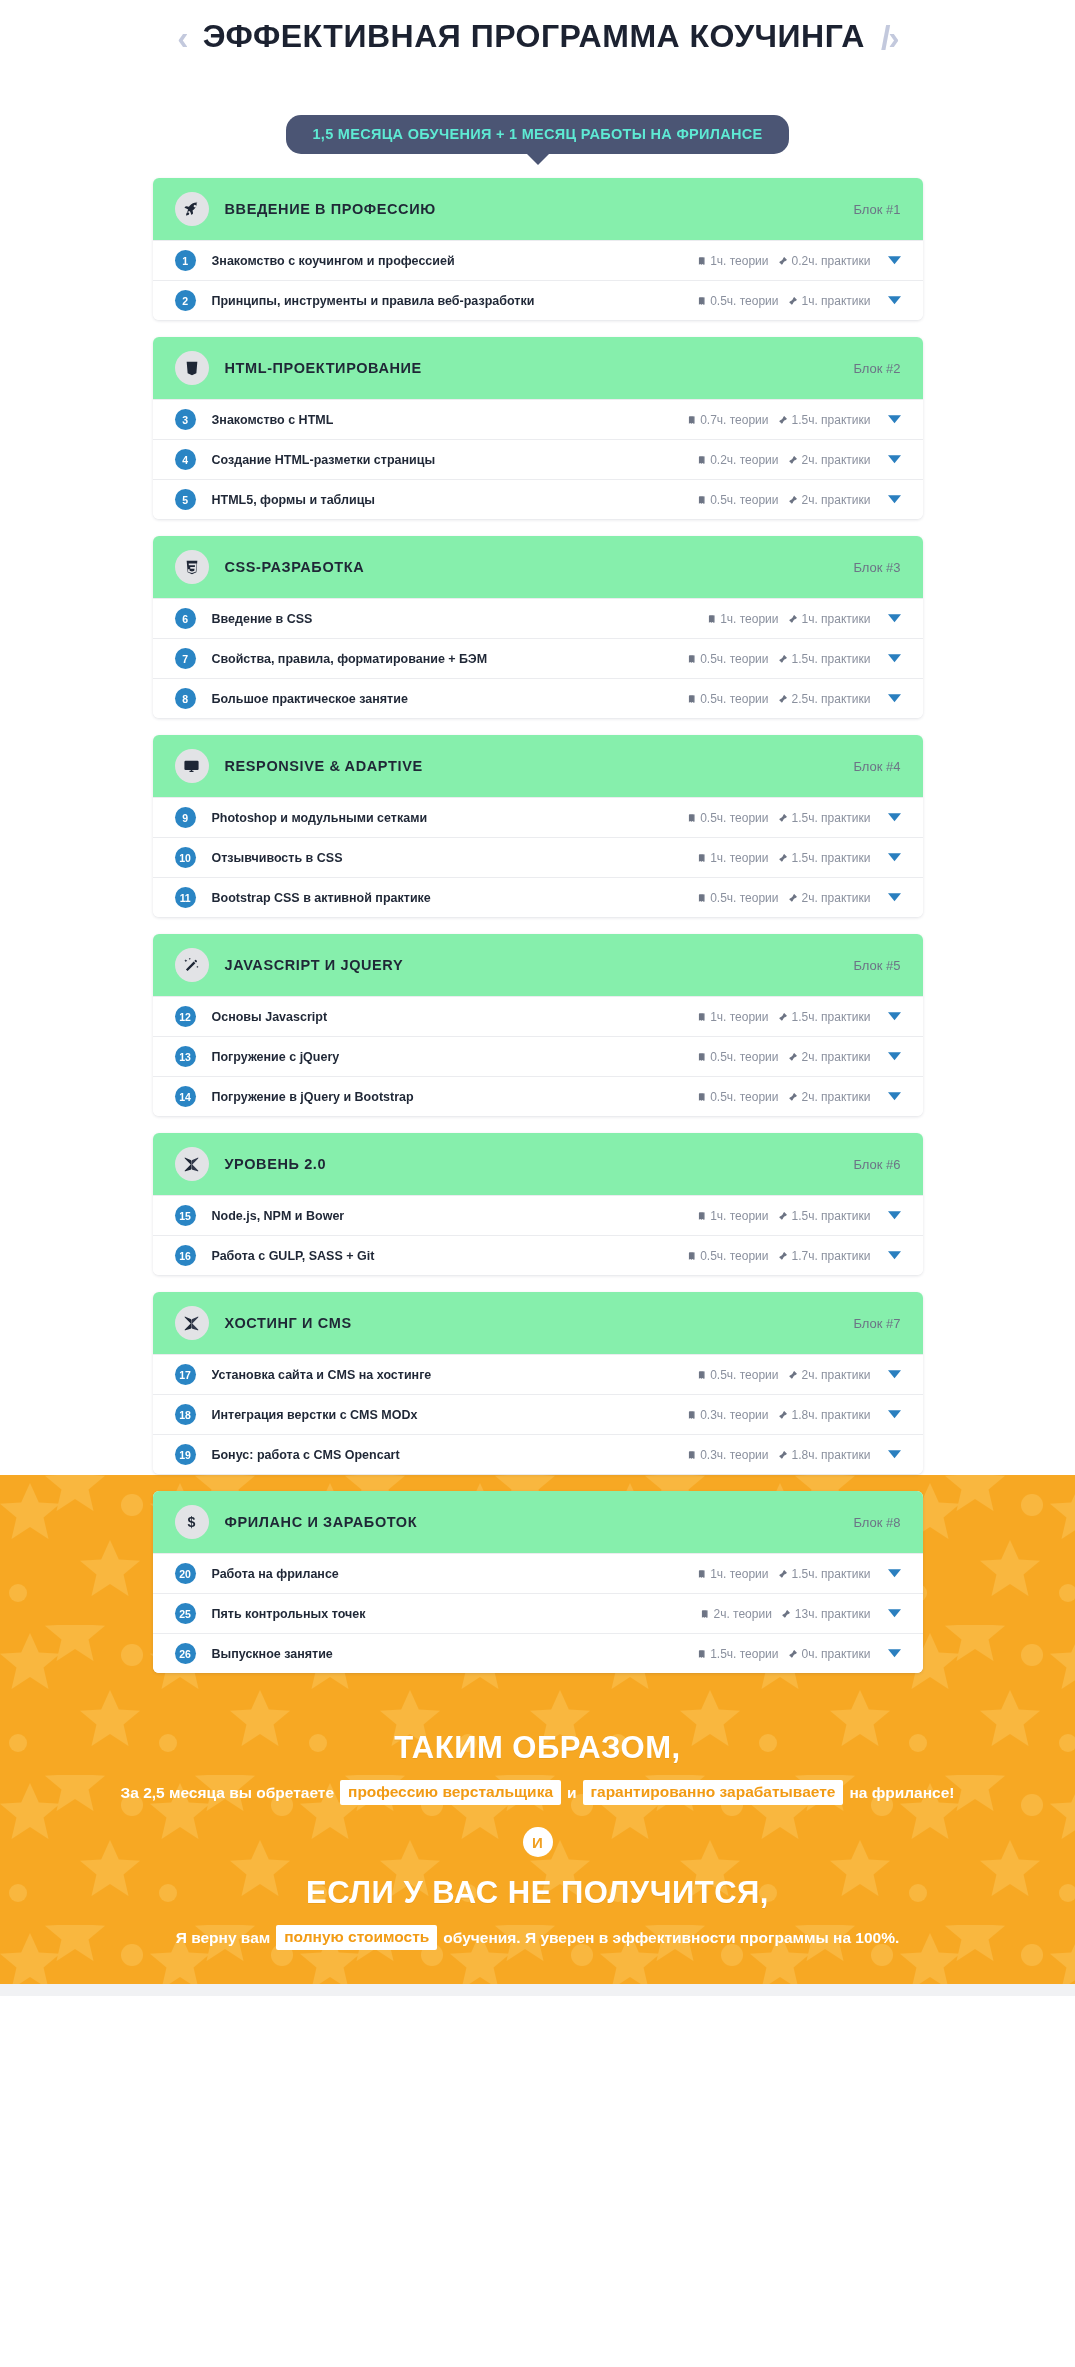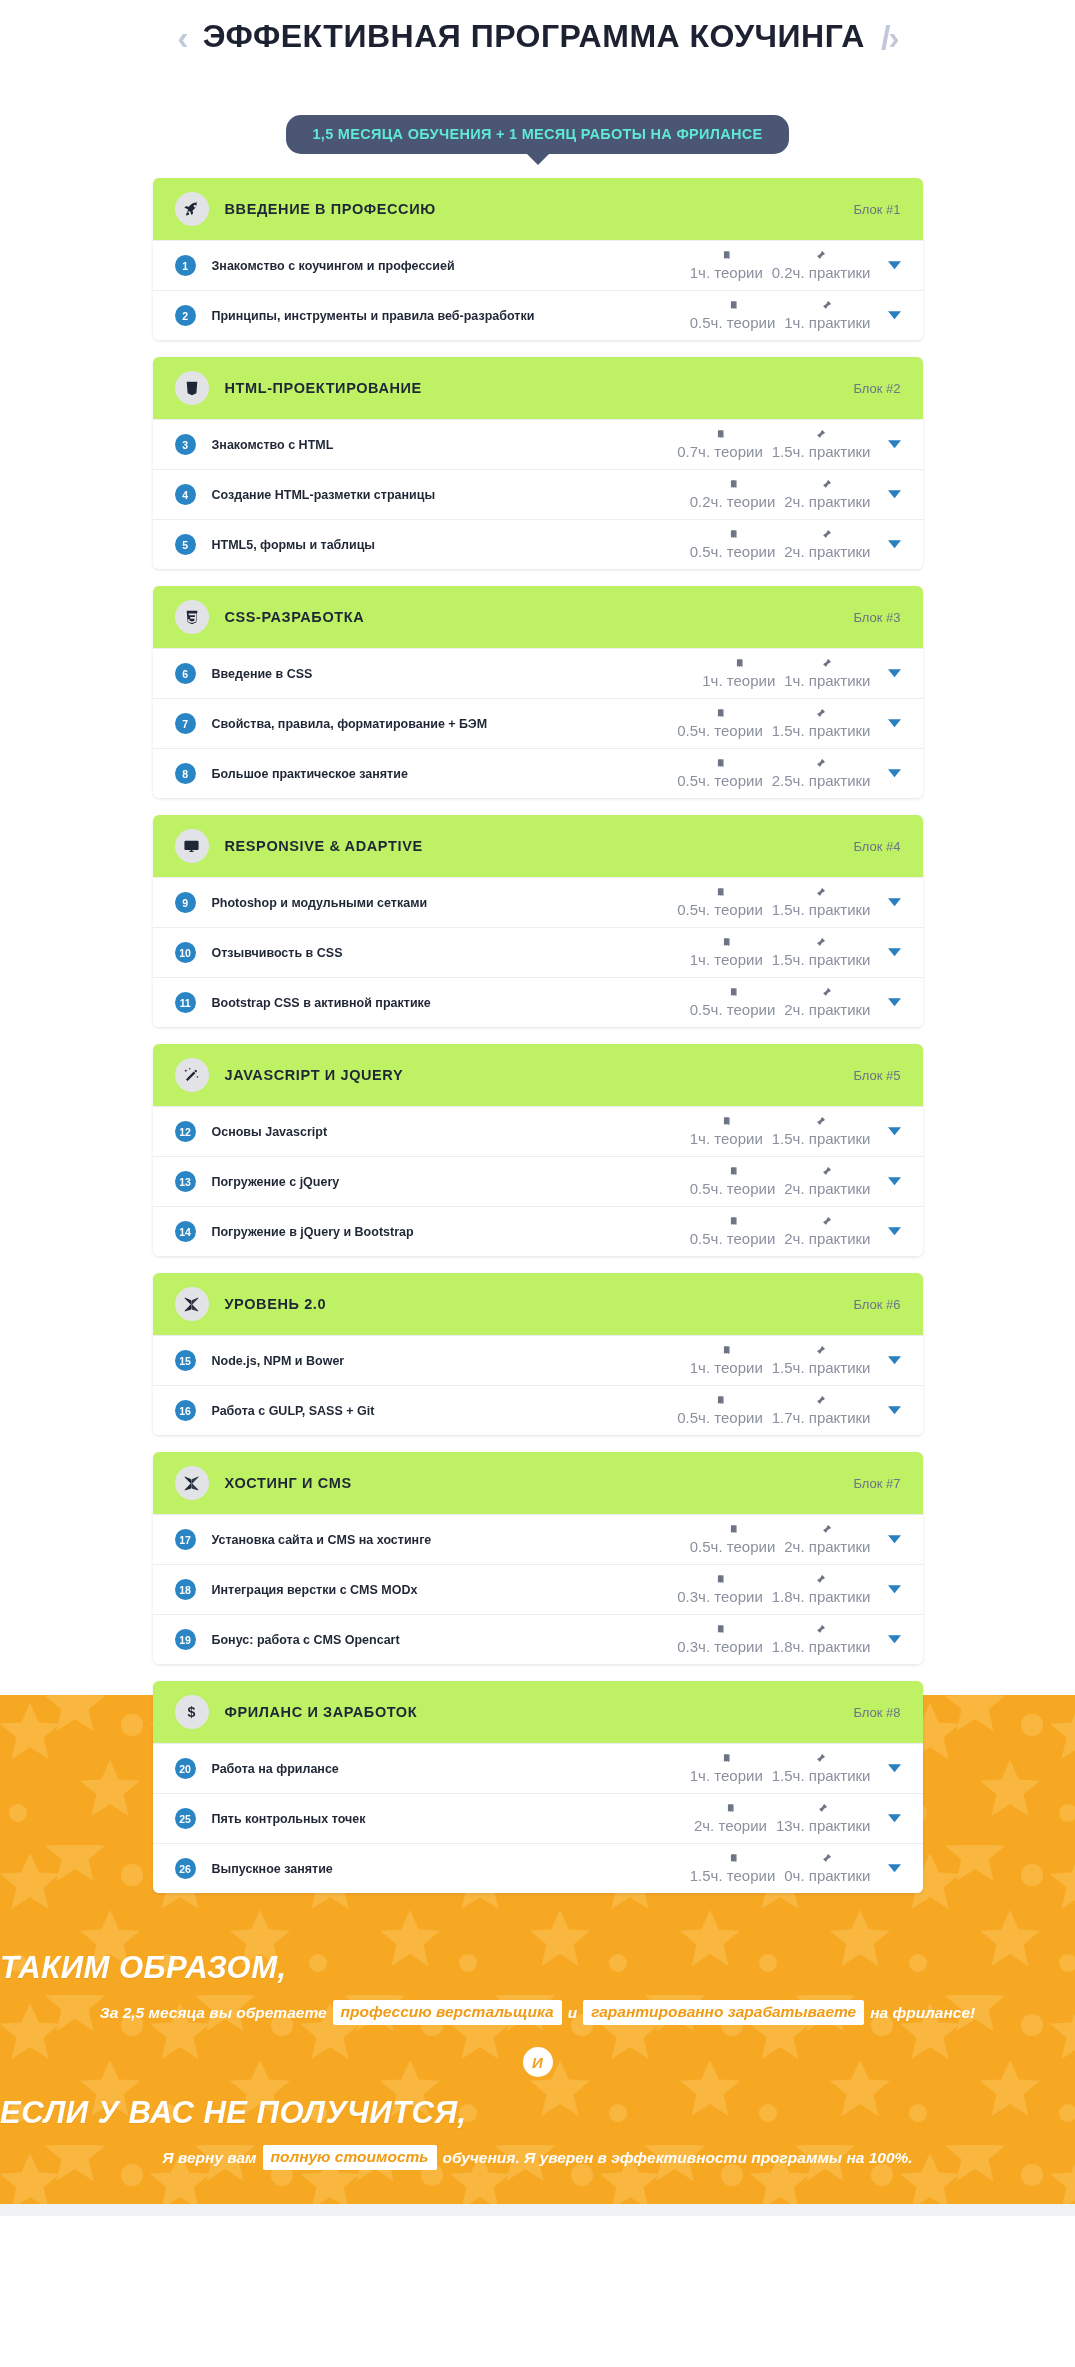--- a/index.html
+++ b/index.html
@@ -78,21 +78,21 @@
   }
   .block-card {
     width: 770px;
     margin: 0 auto 17px auto;
     background: #ffffff;
     border-radius: 6px;
     box-shadow: 0 1px 3px rgba(40,50,80,0.14);
     overflow: hidden;
   }
   .block-head {
-    background: #bef264;
+    background: #86efac;
     display: flex;
     align-items: center;
     padding: 14px 22px 14px 22px;
     min-height: 60px;
   }
   .block-icon {
     width: 34px; height: 34px;
     border-radius: 50%;
     background: #e2e3e6;
     display: flex;
@@ -155,46 +155,45 @@
     display: flex;
     align-items: center;
     gap: 9px;
     margin-right: 16px;
     flex: 0 0 auto;
   }
   .meta-item {
     display: flex;
     align-items: center;
     gap: 4px;
-    font-size: 15px;
+    font-size: 12px;
     color: #8a909e;
     white-space: nowrap;
-    flex-direction: column;
   }
   .meta-item svg { display: block; color: #6d7484; }
   .lesson-toggle {
     flex: 0 0 auto;
     width: 16px; height: 16px;
     display: flex;
     align-items: center;
     justify-content: center;
     cursor: pointer;
   }
   .lesson-toggle svg { display:block; }
 
   
   .footer {
     position: relative;
     width: 1075px;
     background: #f7a823;
     padding: 38px 0 34px 0;
+    text-align: center;
     overflow: hidden;
     margin-top: -215px;
     padding-top: 255px;
-    font-style: italic;
   }
   .stars-bg {
     position: absolute;
     top: 0; left: 0; right: 0; bottom: 0;
     opacity: 1;
     pointer-events: none;
   }
   .footer-inner { position: relative; z-index: 2; }
 
   .footer-h {

